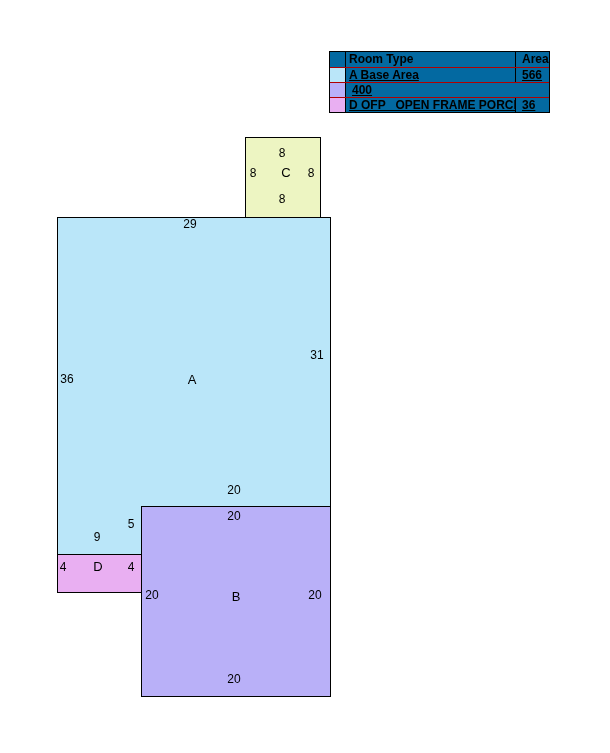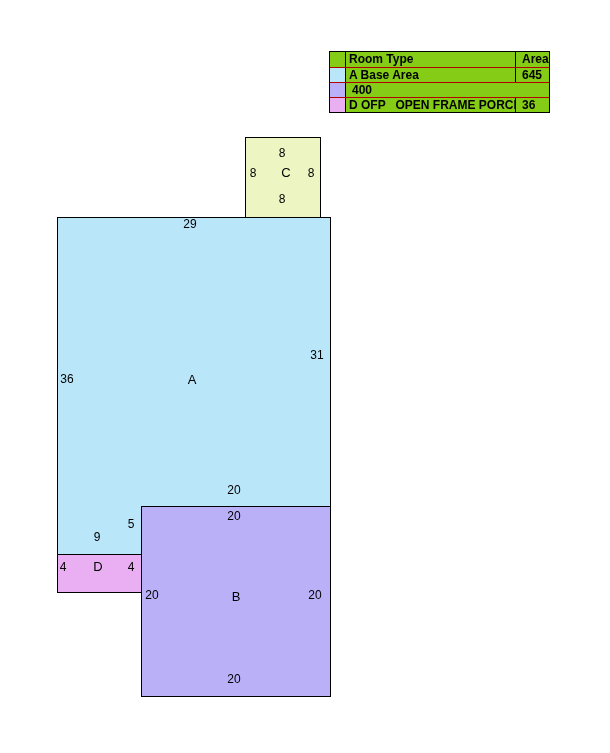--- a/index.html
+++ b/index.html
@@ -14,27 +14,27 @@
     fill: #000000;
   }
   .area-label { font-size: 13px; }
 
   
   .legend {
     position: absolute;
     left: 329px;
     top: 51px;
     border: 1px solid #000000;
-    background: #84cc16;
+    background: #0369a1;
     font-size: 12px;
     font-weight: bold;
     color: #000000;
   }
   .legend-row { display: flex; height: 15px; line-height: 15px; }
-  .legend-row + .legend-row { border-top: 1px solid #b00000; }
+  .legend-row + .legend-row { border-top: 1px solid #b00000; text-decoration: underline; }
   .cell-swatch { width: 15px; height: 100%; }
   .cell-type {
     width: 170px;
     border-left: 1px solid #000000;
     padding-left: 3px;
     white-space: pre;
     overflow: hidden;
   }
   .cell-area {
     width: 34px;
@@ -86,21 +86,21 @@
 
   <div class="legend-row">
     <div class="cell-swatch"></div>
     <div class="cell-type">Room Type</div>
     <div class="cell-area">Area</div>
   </div>
 
   <div class="legend-row">
     <div class="cell-swatch" style="background-color: rgb(186, 230, 249);"></div>
     <div class="cell-type">A Base Area</div>
-    <div class="cell-area">645</div>
+    <div class="cell-area">566</div>
   </div>
 
   <div class="legend-row">
     <div class="cell-swatch" style="background-color: rgb(185, 176, 248);"></div>
     <div class="cell-area">400</div>
   </div>
 
 
   <div class="legend-row">
     <div class="cell-swatch" style="background-color: rgb(233, 175, 242);"></div>

